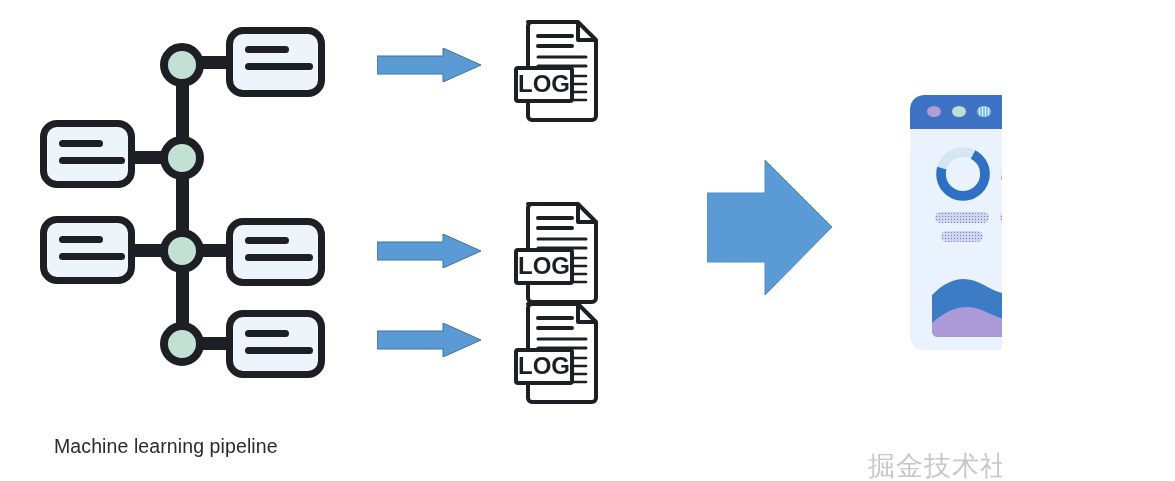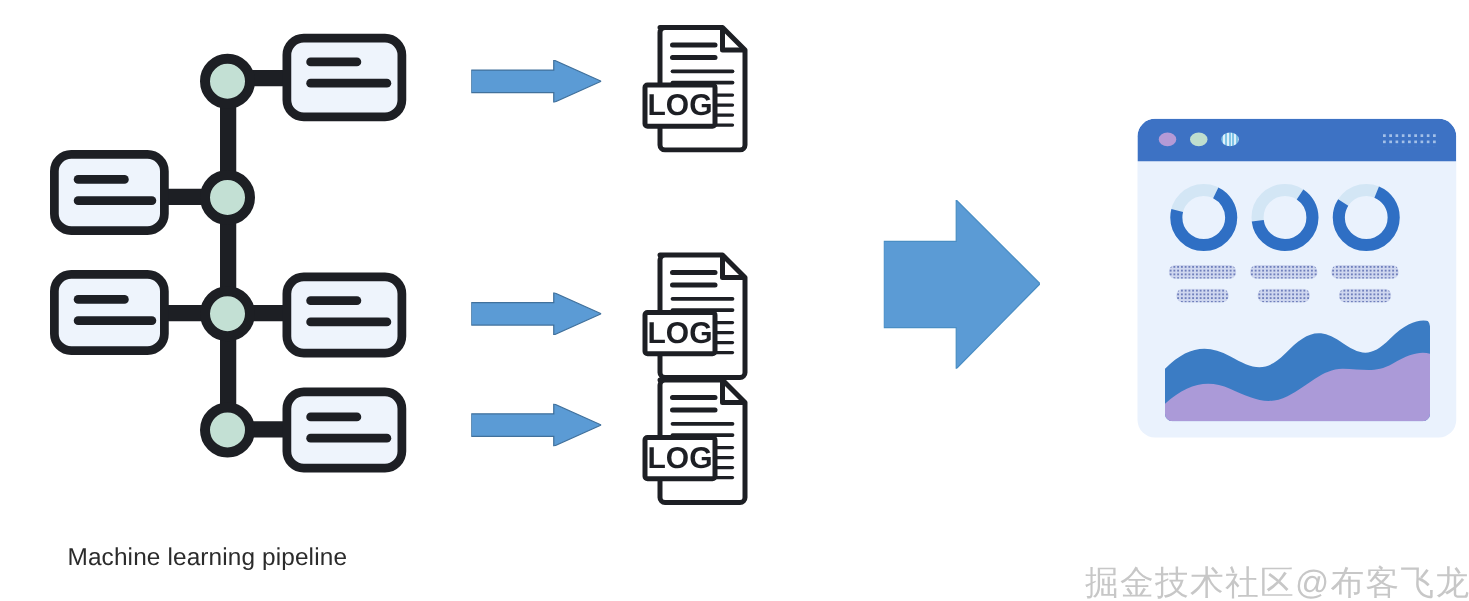--- a/index.html
+++ b/index.html
@@ -6,21 +6,21 @@
   html, body {
     margin: 0;
     padding: 0;
     background: #ffffff;
   }
   body {
     font-family: "Liberation Sans", sans-serif;
   }
   #canvas {
     position: relative;
-    width: 1175px;
+    width: 1002px;
     height: 481px;
     background: #ffffff;
     overflow: hidden;
   }
   .abs { position: absolute; }
 
   
   .node-box {
     position: absolute;
     background: #eef4fc;

